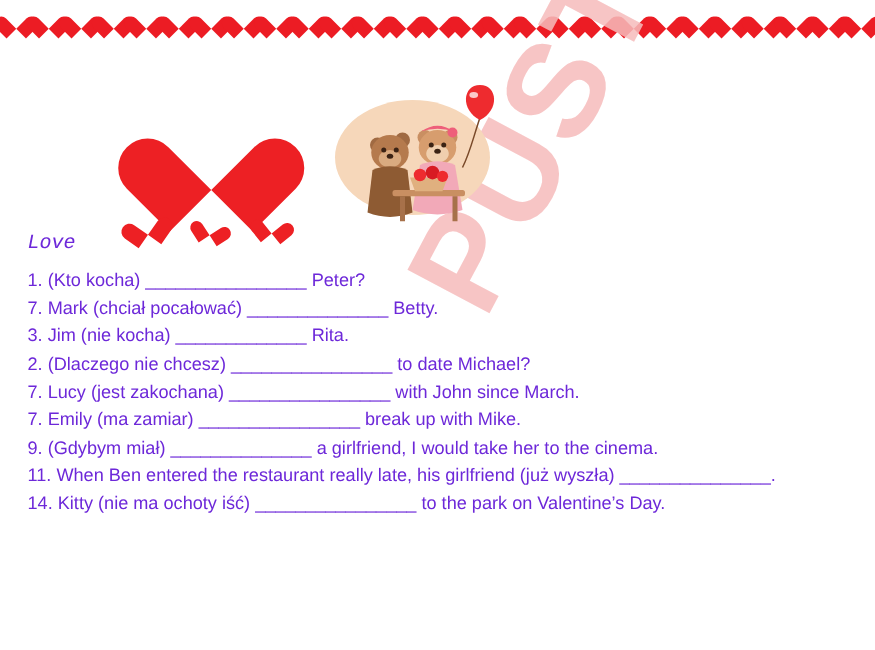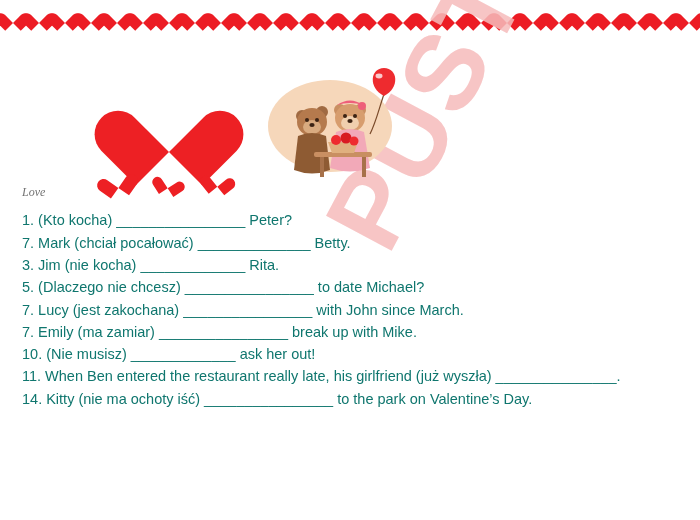--- a/index.html
+++ b/index.html
@@ -158,35 +158,35 @@
 
   
   #worksheet {
     position: absolute;
     left: 22px;
     top: 186px;
     width: 660px;
     z-index: 3;
   }
   #title {
-    font-family: Liberation Serif, serif;
+    font-family: Liberation Mono, monospace;
     font-style: italic;
-    font-size: 12px;
-    color: #737373;
+    font-size: 16px;
+    color: #6d28d9;
     margin: 0 0 10px 0;
     line-height: 1.1;
   }
   .q-list {
     list-style: none;
     margin: 0;
     padding: 0;
   }
   .q-item {
     font-size: 14.5px;
-    color: #0f766e;
+    color: #6d28d9;
     line-height: 1.54;
     white-space: pre-wrap;
   }
 </style>
 </head>
 <body>
 
 <div id="heart-border">
     <div class="border-heart"></div>
     <div class="border-heart"></div>
@@ -278,20 +278,20 @@
     <circle cx="96" cy="81" r="4.5" fill="#ee2b2f"></circle>
   </svg>
 </div>
 
 <div id="worksheet">
   <div id="title">Love</div>
   <div class="q-list">
     <div class="q-item">1. (Kto kocha) ________________ Peter?</div>
     <div class="q-item">7. Mark (chciał pocałować) ______________ Betty.</div>
     <div class="q-item">3. Jim (nie kocha) _____________ Rita.</div>
-    <div class="q-item">5. (Dlaczego nie chcesz) ________________ to date Michael?</div>
+    <div class="q-item">2. (Dlaczego nie chcesz) ________________ to date Michael?</div>
     <div class="q-item">7. Lucy (jest zakochana) ________________ with John since March.</div>
     <div class="q-item">7. Emily (ma zamiar) ________________ break up with Mike.</div>
-    <div class="q-item">10. (Nie musisz) _____________ ask her out!</div>
+    <div class="q-item">9. (Gdybym miał) ______________ a girlfriend, I would take her to the cinema.</div>
     <div class="q-item">11. When Ben entered the restaurant really late, his girlfriend (już wyszła) _______________.</div>
     <div class="q-item">14. Kitty (nie ma ochoty iść) ________________ to the park on Valentine’s Day.</div>
   </div>
 </div>
 
 </body></html>

